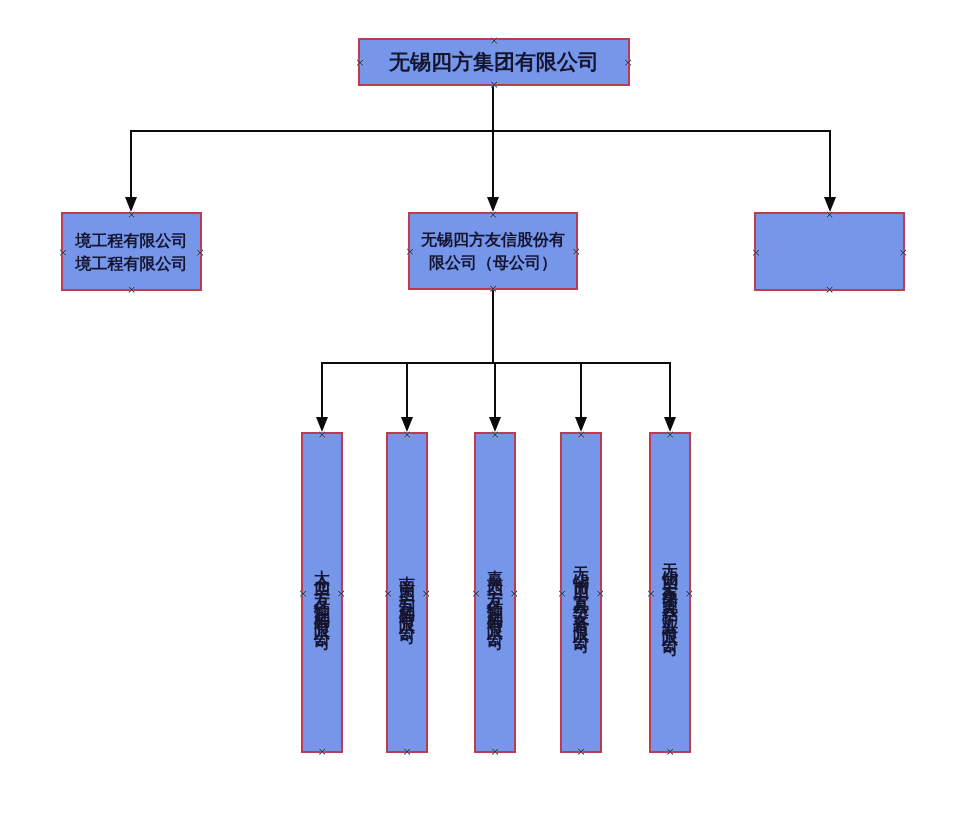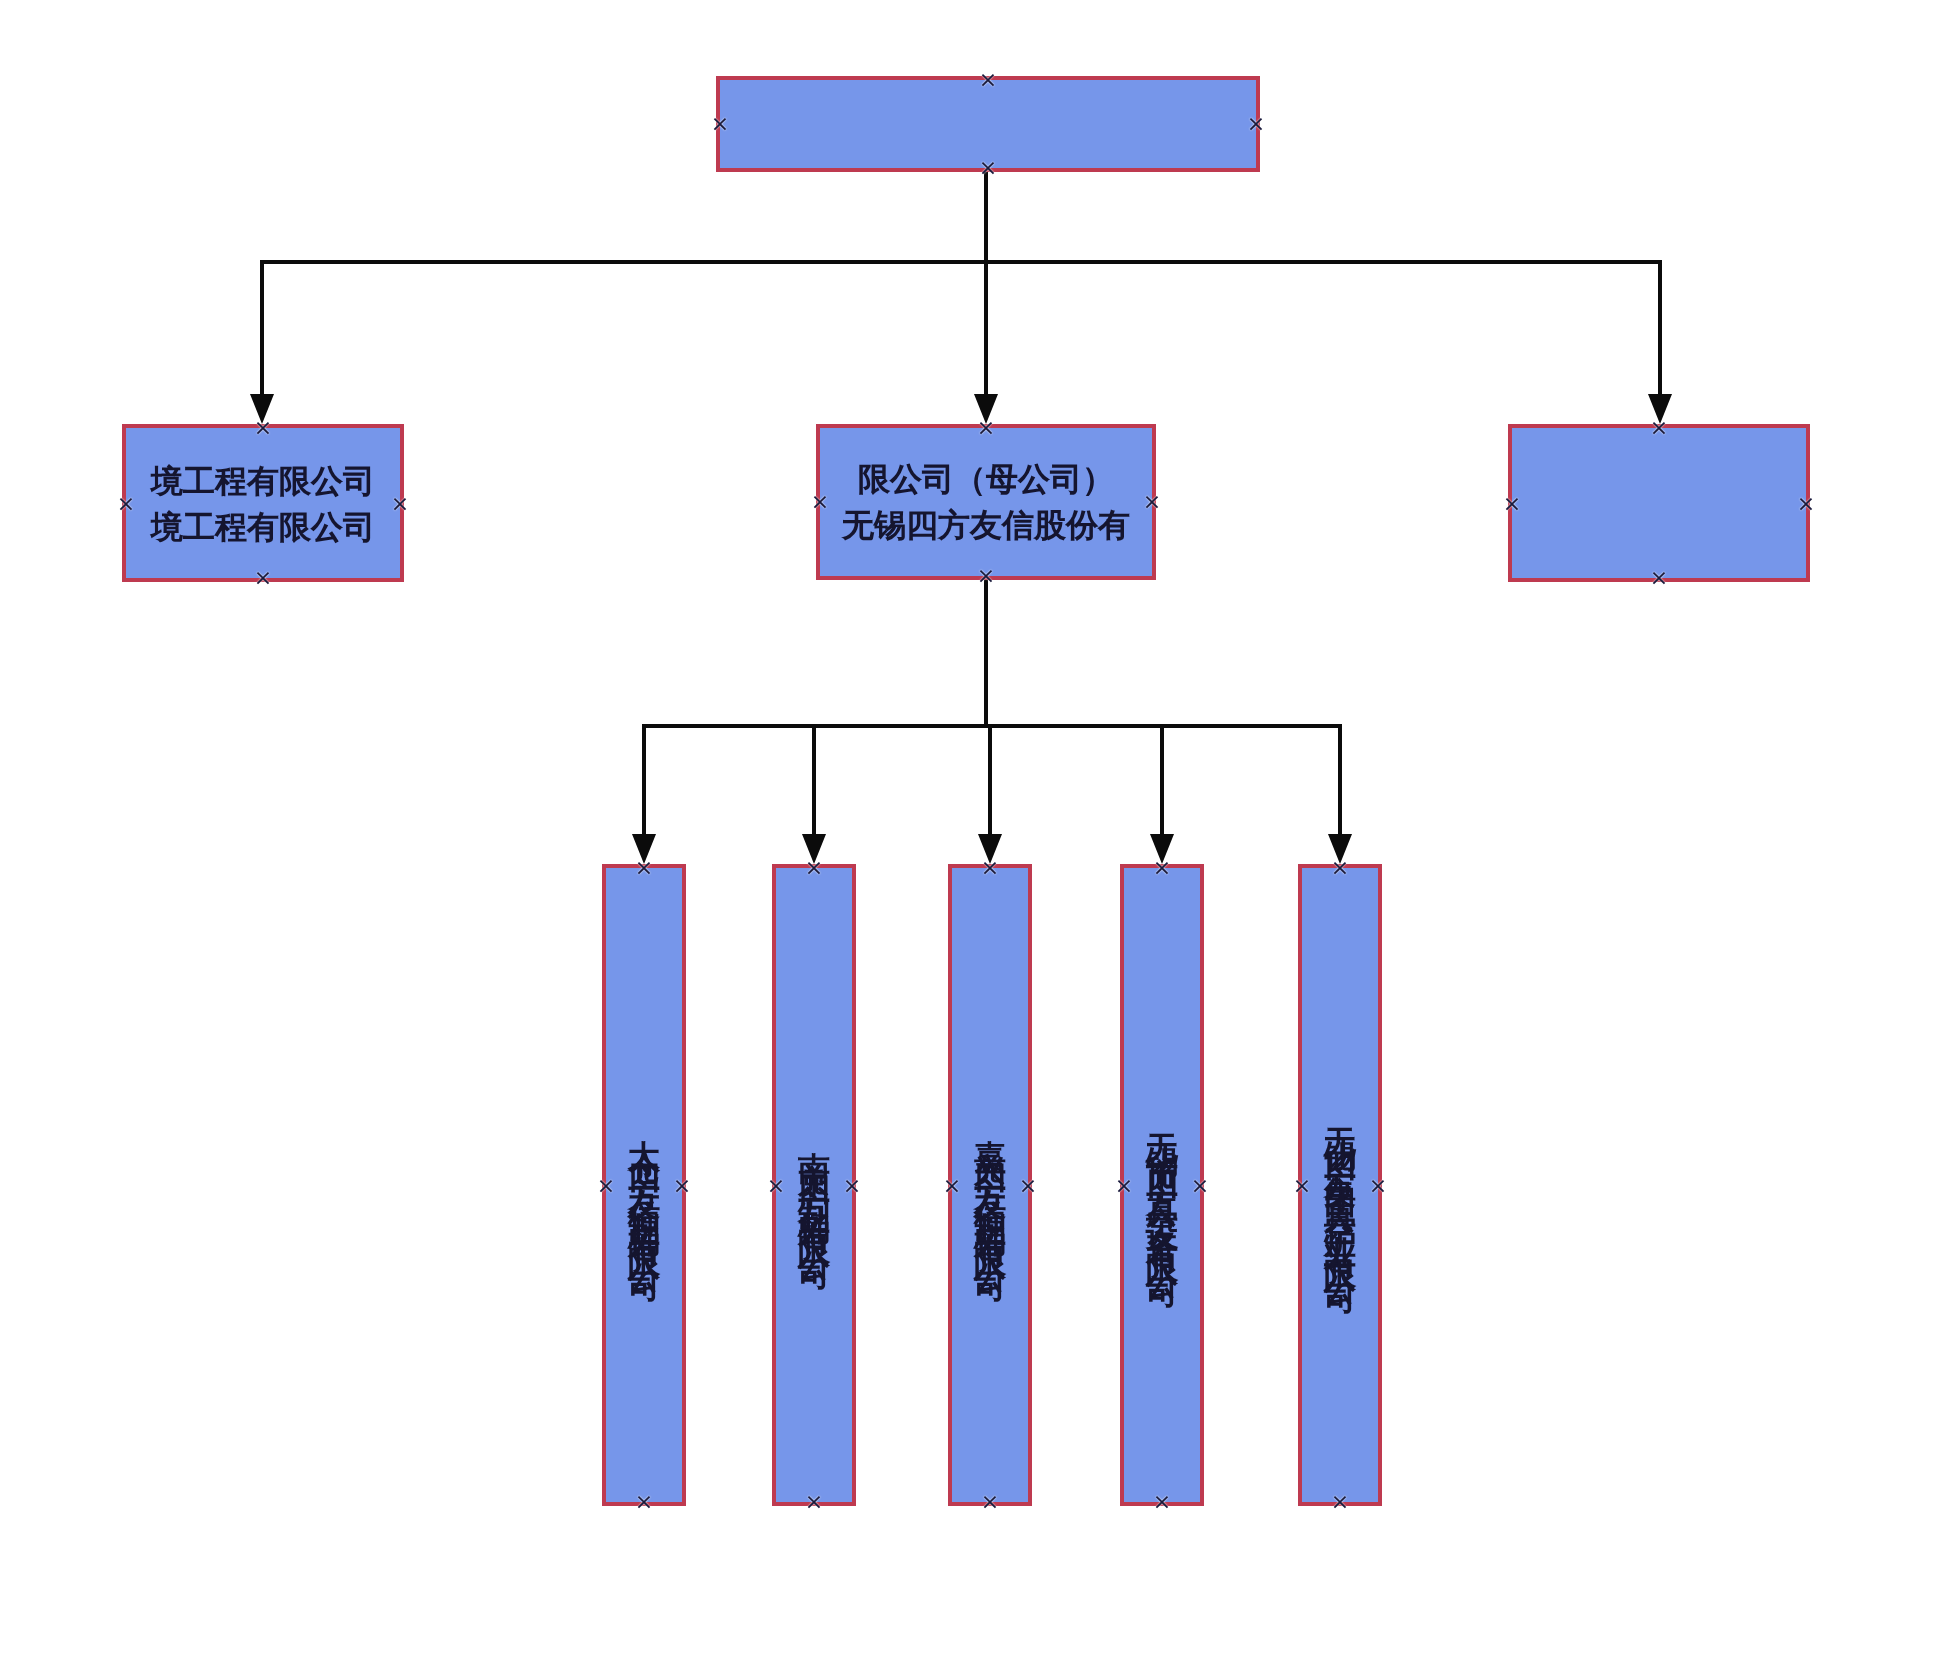--- a/index.html
+++ b/index.html
@@ -61,41 +61,42 @@
   <div class="arrow" style="left:401px; top:417px;"></div>
   <div class="arrow" style="left:489px; top:417px;"></div>
   <div class="arrow" style="left:575px; top:417px;"></div>
   <div class="arrow" style="left:664px; top:417px;"></div>
 
   <div class="box b-root">
     <i class="hx hx-t">×</i>
     <i class="hx hx-b">×</i>
     <i class="hx hx-l">×</i>
     <i class="hx hx-r">×</i>
+    <div>无锡四方集团有限公司</div>
   </div>
 
   <div class="box b-l2 b-l2-1">
     <i class="hx hx-t">×</i>
     <i class="hx hx-b">×</i>
     <i class="hx hx-l">×</i>
     <i class="hx hx-r">×</i>
     <div>
       <span style="display:block">境工程有限公司</span>
       <span style="display:block">境工程有限公司</span>
     </div>
   </div>
 
   <div class="box b-l2 b-l2-2">
     <i class="hx hx-t">×</i>
     <i class="hx hx-b">×</i>
     <i class="hx hx-l">×</i>
     <i class="hx hx-r">×</i>
     <div>
+      <span style="display:block">无锡四方友信股份有</span>
       <span style="display:block">限公司（母公司）</span>
-      <span style="display:block">无锡四方友信股份有</span>
     </div>
   </div>
 
   <div class="box b-l2 b-l2-3">
     <i class="hx hx-t">×</i>
     <i class="hx hx-b">×</i>
     <i class="hx hx-l">×</i>
     <i class="hx hx-r">×</i>
   </div>
 

